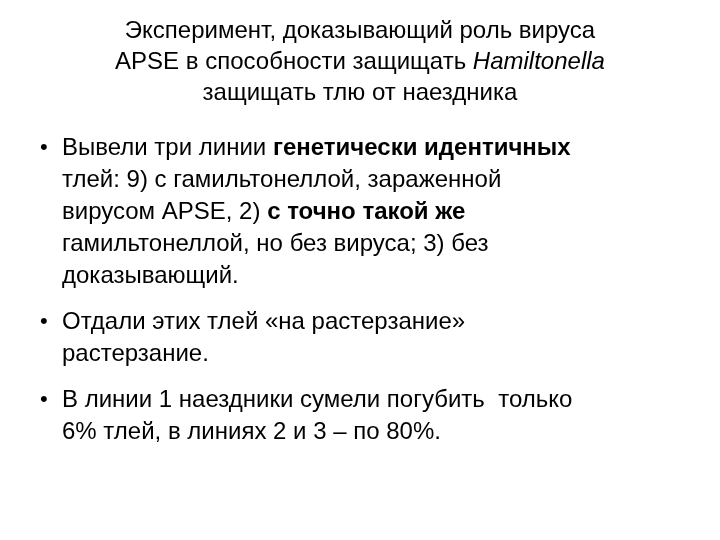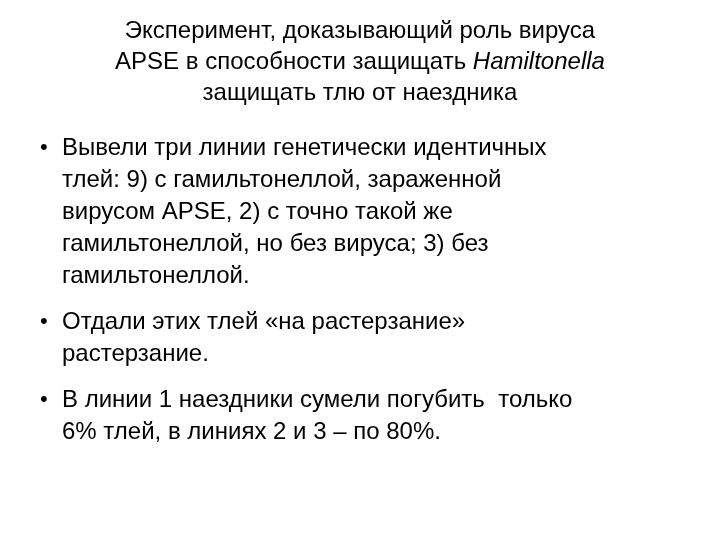--- a/index.html
+++ b/index.html
@@ -30,40 +30,40 @@
   }
   .bullet + .bullet { margin-top: 14px; }
   .marker {
     position: absolute;
     left: 2px;
     top: 0;
     font-size: 22px;
     line-height: 32px;
   }
   .line { white-space: pre-wrap; }
-  .seg-b { font-weight: normal; }
+  .seg-b { font-weight: bold; }
   .seg-i { font-style: italic; }
 </style>
 </head>
 <body>
 
 <div class="slide">
   <div class="title">
       <div class="line"><span>Эксперимент, доказывающий роль вируса</span></div>
       <div class="line"><span>APSE в способности защищать </span><span class="seg-i">Hamiltonella</span></div>
       <div class="line"><span>защищать тлю от наездника</span></div>
     </div>
   <div class="bullets" id="bullet-list">
       <div class="bullet">
         <span class="marker">•</span>
         <div class="line"><span>Вывели три линии </span><span class="seg-b">генетически идентичных</span></div>
         <div class="line"><span>тлей: 9) с гамильтонеллой, зараженной</span></div>
         <div class="line"><span>вирусом APSE, 2) </span><span class="seg-b">с точно такой же</span></div>
         <div class="line"><span>гамильтонеллой, но без вируса; 3) без</span></div>
-        <div class="line"><span>гамильтонеллой.</span></div>
+        <div class="line"><span>доказывающий.</span></div>
       </div>
       <div class="bullet">
         <span class="marker">•</span>
         <div class="line"><span>Отдали этих тлей «на растерзание»</span></div>
         <div class="line"><span>растерзание.</span></div>
       </div>
       <div class="bullet">
         <span class="marker">•</span>
         <div class="line"><span>В линии 1 наездники сумели погубить  только</span></div>
         <div class="line"><span>6% тлей, в линиях 2 и 3 – по 80%.</span></div>

